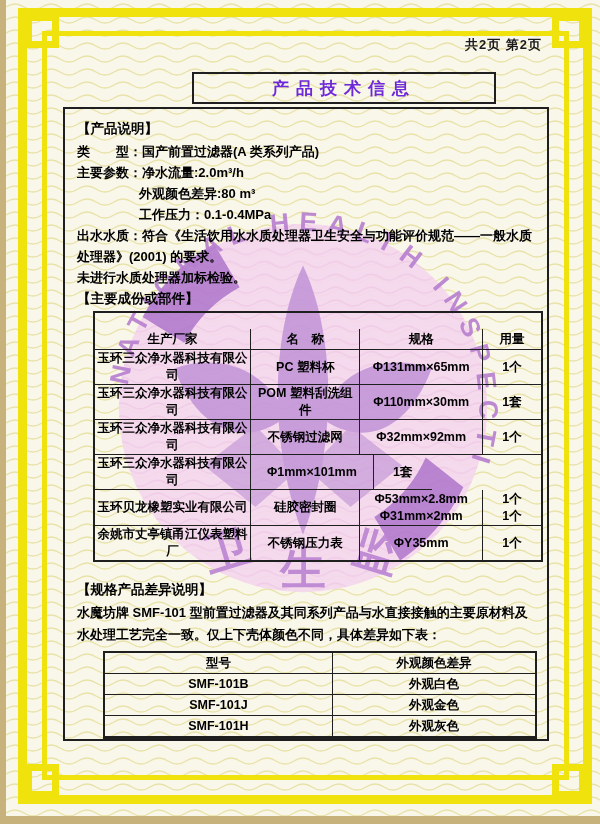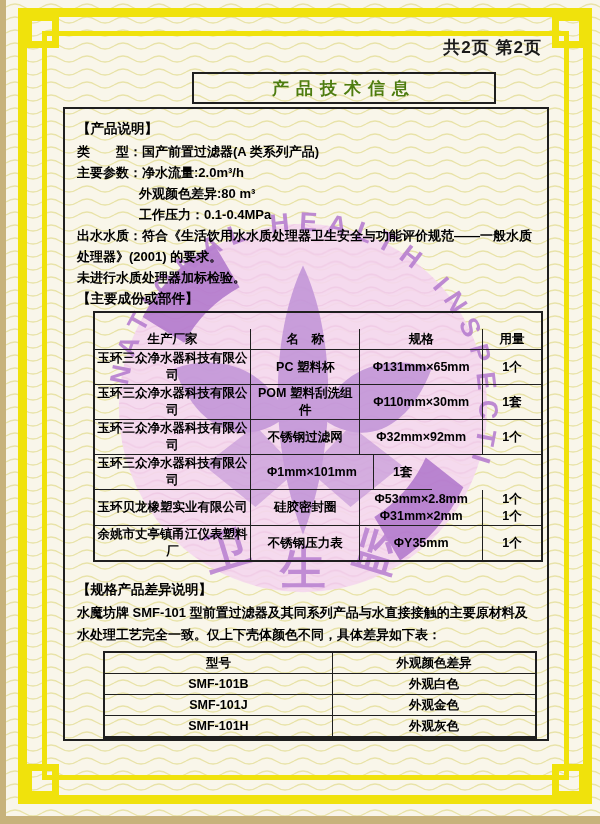--- a/index.html
+++ b/index.html
@@ -20,25 +20,25 @@
   .frame-outer { position:absolute; left:12px; top:8px; right:8px; bottom:12px;
     border:9px solid #f0e20c; }
   .frame-inner { position:absolute; left:36px; top:31px; right:31px; bottom:36px;
     border:5px solid #f0e20c; }
   .knot { position:absolute; width:34px; height:34px; border:7px solid #f0e20c; background:transparent; }
   .knot.tl { left:19px; top:14px; }
   .knot.tr { right:14px; top:14px; }
   .knot.bl { left:19px; bottom:18px; }
   .knot.br { right:14px; bottom:18px; }
 
-  .pageinfo { position:absolute; top:36px; right:58px; font-size:17px; font-weight:bold; color:#1a1a1a; letter-spacing:1px; }
+  .pageinfo { position:absolute; top:36px; right:58px; font-size:13px; font-weight:bold; color:#1a1a1a; letter-spacing:1px; }
 
   .titlebox { position:absolute; left:186px; top:72px; width:304px; height:32px;
     border:2px solid #1f1f1f; display:flex; align-items:center; justify-content:center; }
-  .titlebox span { font-size:17px; font-weight:bold; letter-spacing:7px; color:#4d7c0f; }
+  .titlebox span { font-size:17px; font-weight:bold; letter-spacing:7px; color:#6d28d9; }
 
   .mainbox { position:absolute; left:57px; top:107px; width:486px; height:634px;
     border:2px solid #1f1f1f; overflow:hidden; }
   .inner { position:relative; padding:9px 14px 0 12px; color:#000000; font-weight:bold; }
 
   .h { font-size:13.5px; font-weight:bold; margin:2px 0 3px 0; }
   .line { font-size:13px; line-height:21px; white-space:pre-wrap; }
   .line.ind { padding-left:62px; }
   .para { font-size:13px; line-height:22px; }
 

